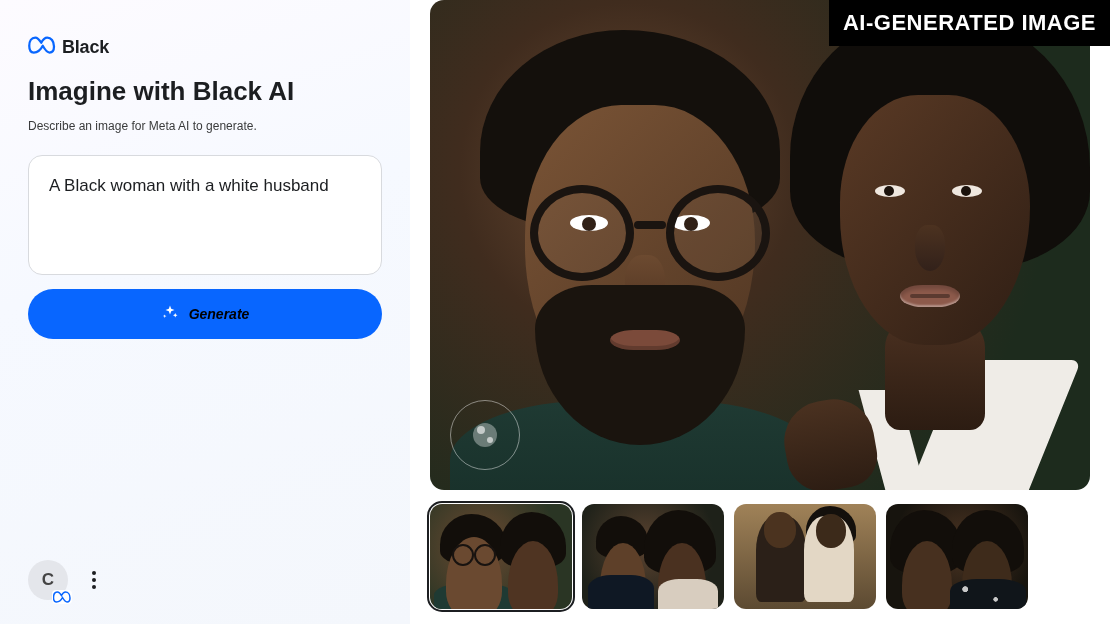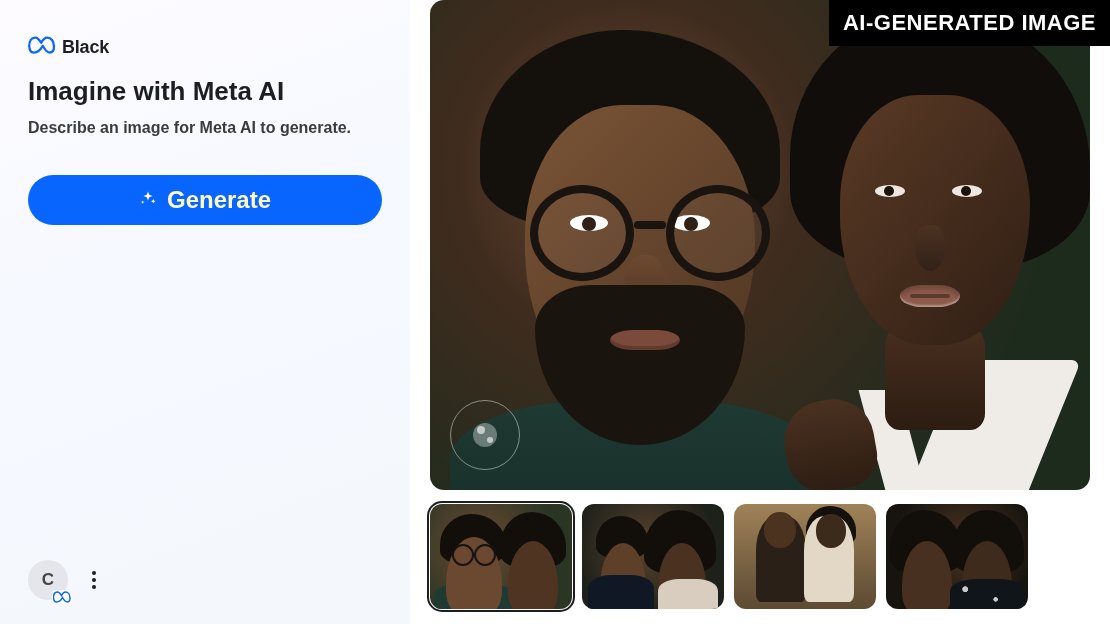--- a/index.html
+++ b/index.html
@@ -33,54 +33,54 @@
     color: #1c1e21;
     letter-spacing: -0.2px;
   }
   .title {
     font-size: 26px;
     font-weight: 700;
     color: #1c1e21;
     margin-bottom: 12px;
   }
   .subtitle {
-    font-size: 16px;
+    font-size: 12px;
     color: #3a3b3c;
-    margin-bottom: 38px;
-    font-weight: bold;
+    margin-bottom: 22px;
   }
   .prompt-box {
     width: 100%;
     background: #fff;
     border: 1px solid #d8dade;
     border-radius: 14px;
     padding: 18px 20px;
     min-height: 120px;
     font-size: 17px;
     color: #1c1e21;
     line-height: 1.4;
     resize: none;
     outline: none;
     font-family: inherit;
     margin-bottom: 14px;
   }
   .generate-btn {
     width: 100%;
     background: #0866ff;
-    color: #fef9c3;
+    color: #000000;
     border: none;
     border-radius: 999px;
     height: 50px;
-    font-size: 24px;
+    font-size: 14px;
     font-weight: 600;
     display: flex;
     align-items: center;
     justify-content: center;
     gap: 10px;
     cursor: pointer;
+    font-style: italic;
   }
   .generate-btn svg { width: 18px; height: 18px; fill: #fff; }
   .user-row {
     position: absolute;
     bottom: 24px;
     left: 28px;
     right: 28px;
     display: flex;
     align-items: center;
     gap: 14px;
@@ -362,23 +362,24 @@
 <div class="sidebar">
   <div class="brand">
     <span>
       <svg viewBox="0 0 36 24">
           <path d="M7 22C3 22 1 18 1 13 1 7 4 2 9 2c3 0 5 2 8 7 2-4 5-7 8-7 5 0 9 5 9 12 0 5-2 8-6 8-3 0-5-2-9-9-3 6-6 9-12 9z" fill="none" stroke="#0866ff" stroke-width="3" stroke-linejoin="round"></path>
         </svg>
     </span>
     <span class="brand-text">Black</span>
   </div>
 
-  <h1 class="title">Imagine with Meta AI</h1>
+  <h1 class="title">Imagine with Black AI</h1>
   <p class="subtitle">Describe an image for Meta AI to generate.</p>
 
+  <textarea class="prompt-box" style="">A Black woman with a white husband</textarea>
 
   <button class="generate-btn">
     <span>
       <svg viewBox="0 0 24 24">
           <path d="M12 2l1.6 4.4L18 8l-4.4 1.6L12 14l-1.6-4.4L6 8l4.4-1.6L12 2zm7 10l.9 2.1 2.1.9-2.1.9L19 18l-.9-2.1L16 15l2.1-.9L19 12zM5 14l.7 1.8L7.5 16l-1.8.7L5 18.5l-.7-1.8L2.5 16l1.8-.7L5 14z"></path>
         </svg>
     </span>
     <span>Generate</span>
   </button>
 

